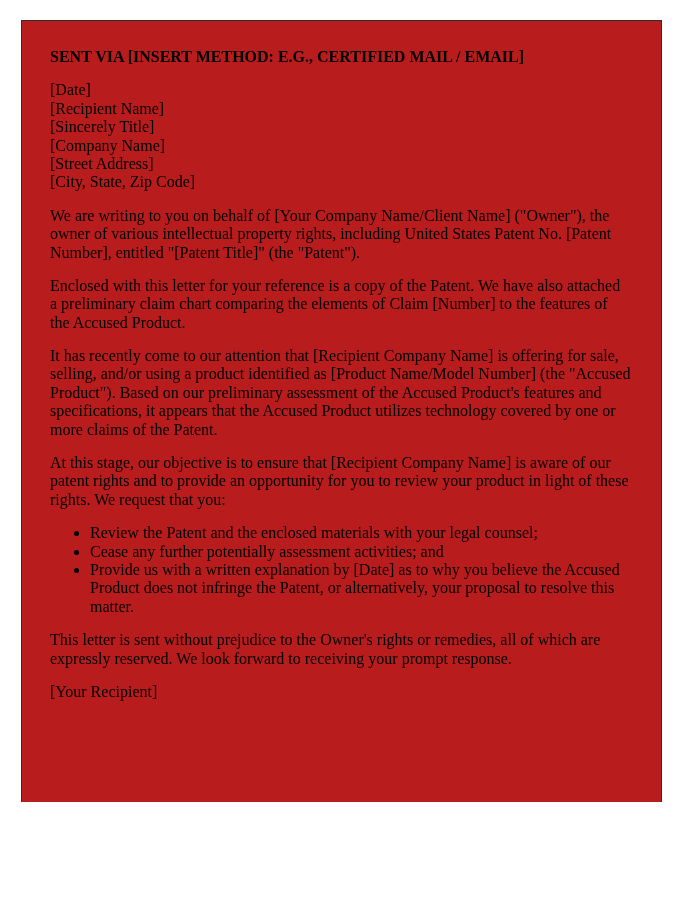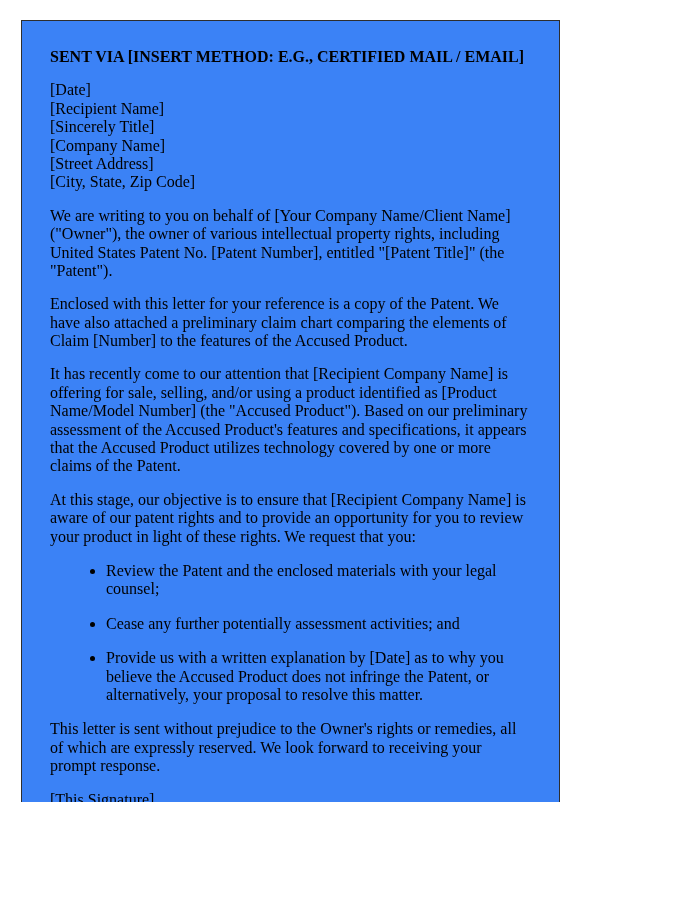--- a/index.html
+++ b/index.html
@@ -12,44 +12,44 @@
     height: 900px;
     position: relative;
     font-family: "Liberation Serif", serif;
     color: #000000;
     overflow: hidden;
   }
   .letter-box {
     position: absolute;
     left: 21px;
     top: 20px;
-    width: 539px;
+    width: 641px;
     height: 782px;
     box-sizing: border-box;
     border: 1px solid #2e2e2e;
     border-bottom: none;
     padding: 12px 30px 0 28px;
     font-size: 16px;
     line-height: 1.15;
     overflow: hidden;
-    background: #3b82f6;
+    background: #b91c1c;
   }
   .letter-box p {
     margin: 15px 0;
   }
   .bold {
     font-weight: bold;
   }
   ul.request-list {
     margin: 15px 0;
     padding-left: 40px;
     list-style-type: disc;
   }
   ul.request-list li {
-    margin: 16px;
+    margin: 0;
     padding: 0;
   }
 </style>
 </head>
 <body>
 
 <div class="letter-box">
 
   <p class="bold">SENT VIA [INSERT METHOD: E.G., CERTIFIED MAIL / EMAIL]</p>
 
@@ -74,15 +74,15 @@
 
   <ul class="request-list">
     <li>Review the Patent and the enclosed materials with your legal counsel;</li>
     <li>Cease any further potentially assessment activities; and</li>
     <li>Provide us with a written explanation by [Date] as to why you believe the Accused Product does not infringe the Patent, or alternatively, your proposal to resolve this matter.</li>
   </ul>
 
   <p>This letter is sent without prejudice to the Owner's rights or remedies, all of which are expressly reserved. We look forward to receiving your prompt response.</p>
 
 
-  <p>[This Signature]</p>
+  <p>[Your Recipient]</p>
 
 </div>
 
 </body></html>

